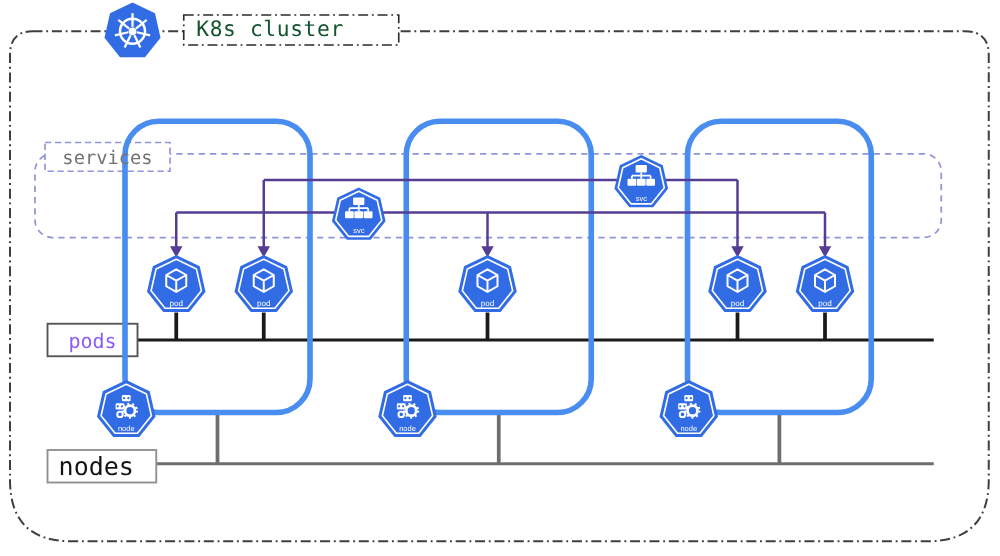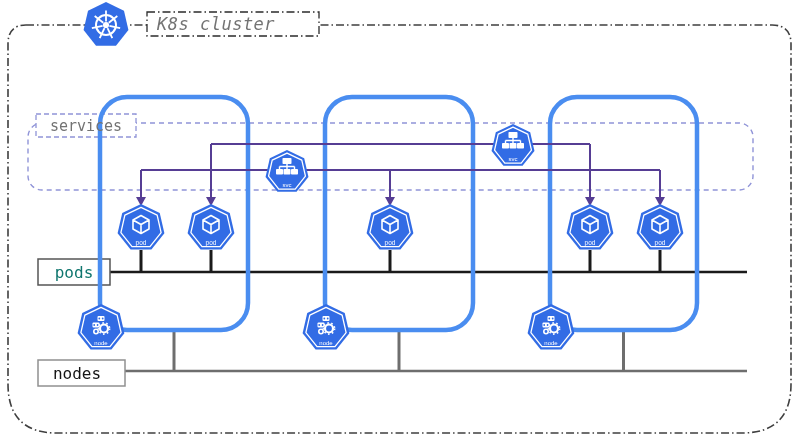--- a/index.html
+++ b/index.html
@@ -1,22 +1,22 @@
 <!DOCTYPE html>
 <html><head>
 <meta charset="utf-8">
 <style>
   html,body{margin:0;padding:0;background:#fff;}
   .canvas{position:relative;width:800px;height:445px;background:#ffffff;overflow:hidden;}
   #diagram-svg{position:absolute;left:0;top:0;}
   .label{position:absolute;font-family:"DejaVu Sans Mono",monospace;display:flex;align-items:center;white-space:pre;}
-  .title-label{left:147px;top:12px;width:172px;height:24px;padding-left:10px;font-size:17px;color:#737373;letter-spacing:.5px;font-style:italic;}
+  .title-label{left:147px;top:12px;width:172px;height:24px;padding-left:10px;font-size:17px;color:#14532d;letter-spacing:.5px;}
   .services-label{left:36px;top:114px;width:100px;height:23px;justify-content:center;font-size:15px;color:#737373;}
-  .pods-label{left:38px;top:259px;width:72px;height:26px;justify-content:center;font-size:16px;color:#0f766e;border-radius:10px;}
-  .nodes-label{left:38px;top:360px;width:78px;height:26px;justify-content:center;font-size:16px;color:#141414;}
+  .pods-label{left:38px;top:259px;width:72px;height:26px;justify-content:center;font-size:16px;color:#8b5cf6;border-radius:10px;}
+  .nodes-label{left:38px;top:360px;width:78px;height:26px;justify-content:center;font-size:20px;color:#141414;}
 </style>
 </head>
 <body>
 
 <div class="canvas">
   <svg id="diagram-svg" width="800" height="445" viewBox="0 0 800 445">
       <path d="M 26 25 H 772 Q 791 25 791 44 V 384 Q 791 433 742 433 H 57 Q 8 433 8 384 V 44 Q 8 25 26 25 Z" fill="none" stroke="#3f3f3f" stroke-width="1.6" stroke-dasharray="8 3 1.5 3"></path>
       <rect x="28" y="123" width="725" height="67" rx="14" fill="none" stroke="#9094d8" stroke-width="1.4" stroke-dasharray="5 4"></rect>
       <rect x="36" y="114" width="100" height="23" fill="#ffffff" stroke="#9094d8" stroke-width="1.3" stroke-dasharray="5 3"></rect>
       <line x1="110" y1="272" x2="747" y2="272" stroke="#1a1a1a" stroke-width="2.4"></line>

